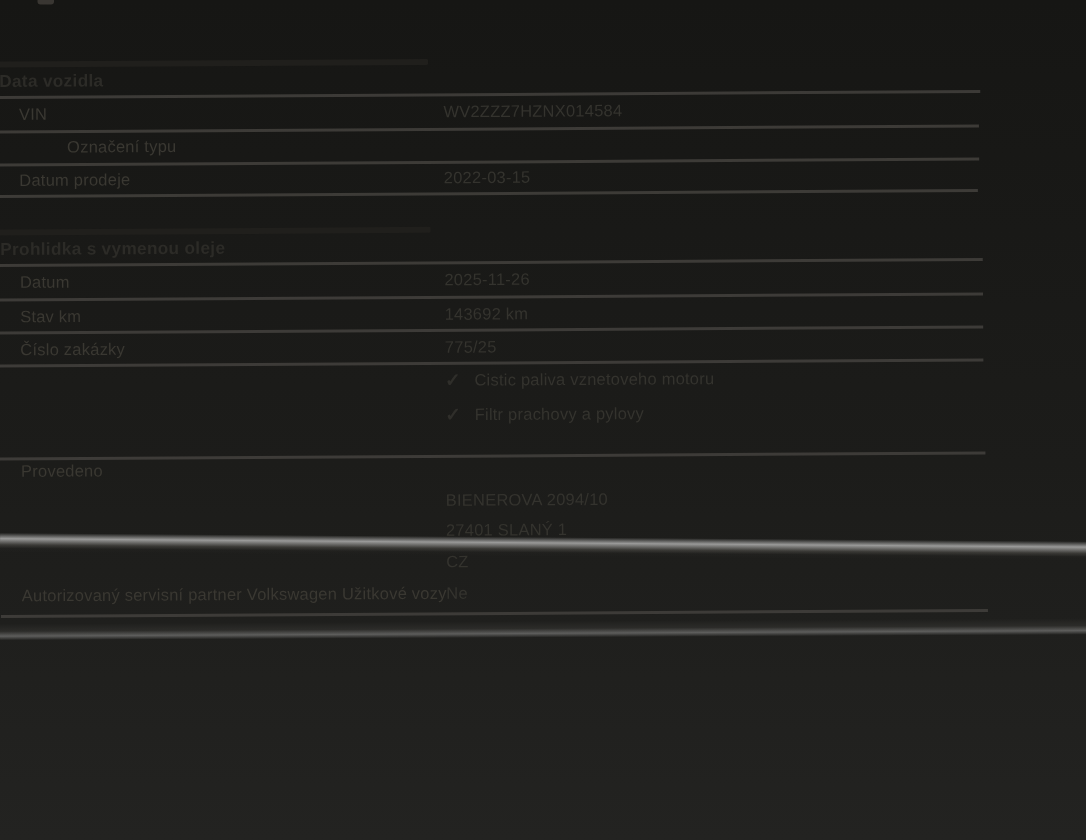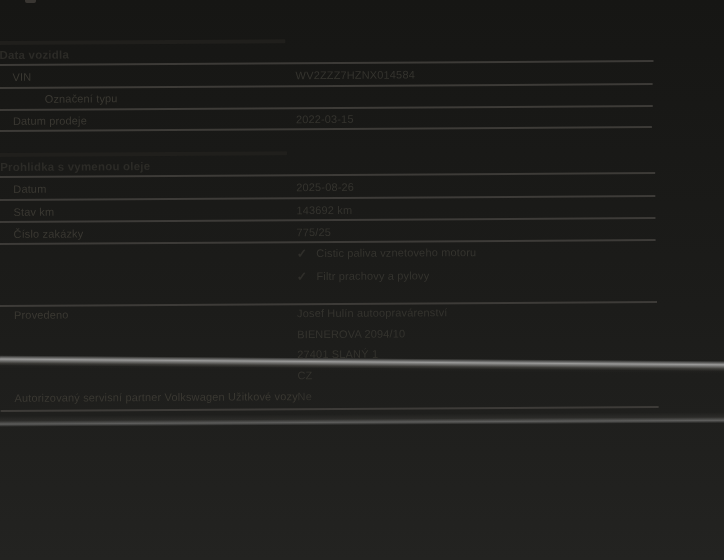--- a/index.html
+++ b/index.html
@@ -74,38 +74,37 @@
 
   <div class="lbl" style="top:115px;">Datum prodeje</div>
   <div class="val" style="top:115px;">2022-03-15</div>
   <div class="rule" style="top:130px;width:653px;"></div>
 
   <div class="bar" style="top:153px;width:288px;"></div>
   <div class="h-title" style="top:161px;">Prohlidka s vymenou oleje</div>
   <div class="rule" style="top:176px;width:656px;"></div>
 
   <div class="lbl" style="top:183px;">Datum</div>
-  <div class="val" style="top:183px;">2025-08-26</div>
+  <div class="val" style="top:183px;">2025-11-26</div>
   <div class="rule" style="top:199px;width:656px;"></div>
 
   <div class="lbl" style="top:206px;">Stav km</div>
   <div class="val" style="top:206px;">143692 km</div>
   <div class="rule" style="top:221px;width:656px;"></div>
 
   <div class="lbl" style="top:228px;">Číslo zakázky</div>
   <div class="val" style="top:228px;">775/25</div>
   <div class="rule" style="top:243px;width:656px;"></div>
 
 
   <div class="chk-item" style="top:247px;"><span class="chk">✓</span><span>Cistic paliva vznetoveho motoru</span></div>
   <div class="chk-item" style="top:270px;"><span class="chk">✓</span><span>Filtr prachovy a pylovy</span></div>
   <div class="rule" style="top:305px;width:657px;"></div>
 
   <div class="lbl" style="top:309px;">Provedeno</div>
-  <div class="val" style="top:309px;">Josef Hulín autoopravárenství</div>
   <div class="val" style="top:330px;">BIENEROVA 2094/10</div>
   <div class="val" style="top:350px;">27401 SLANÝ 1</div>
   <div class="val" style="top:371px;">CZ</div>
 
   <div class="lbl" style="top:392px;">Autorizovaný servisní partner Volkswagen Užitkové vozy</div>
   <div class="val" style="top:392px;">Ne</div>
   <div class="rule" style="top:410px;width:658px;height:1.8px;"></div>
 
 </div>
 

